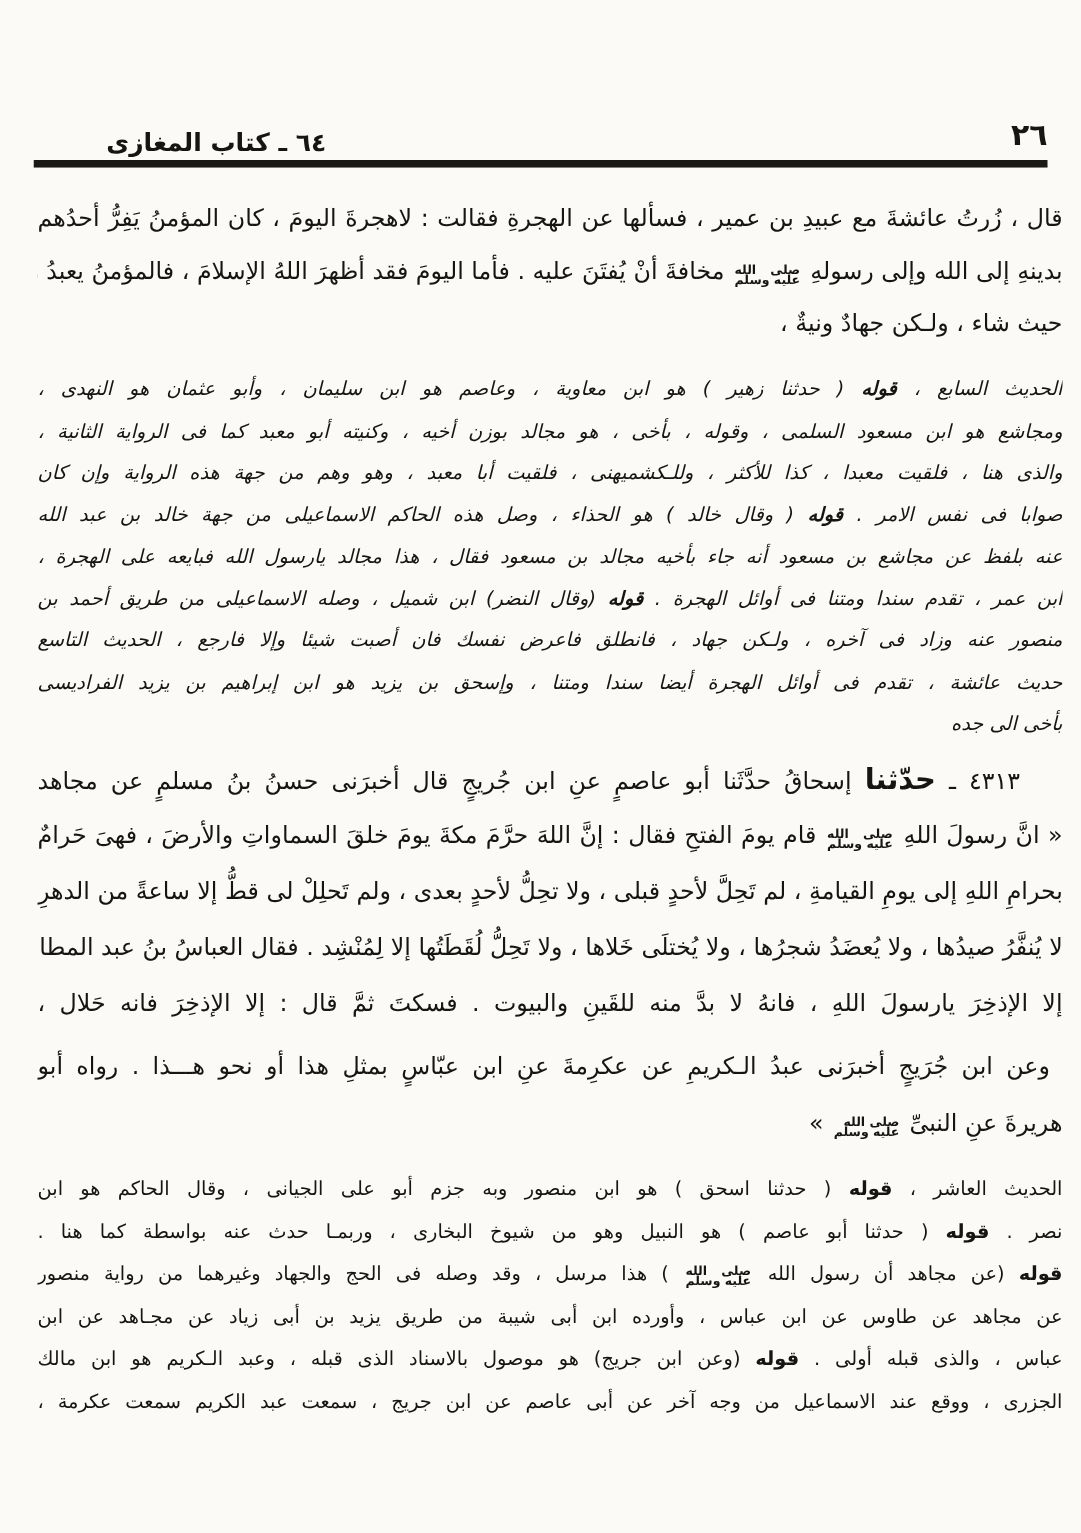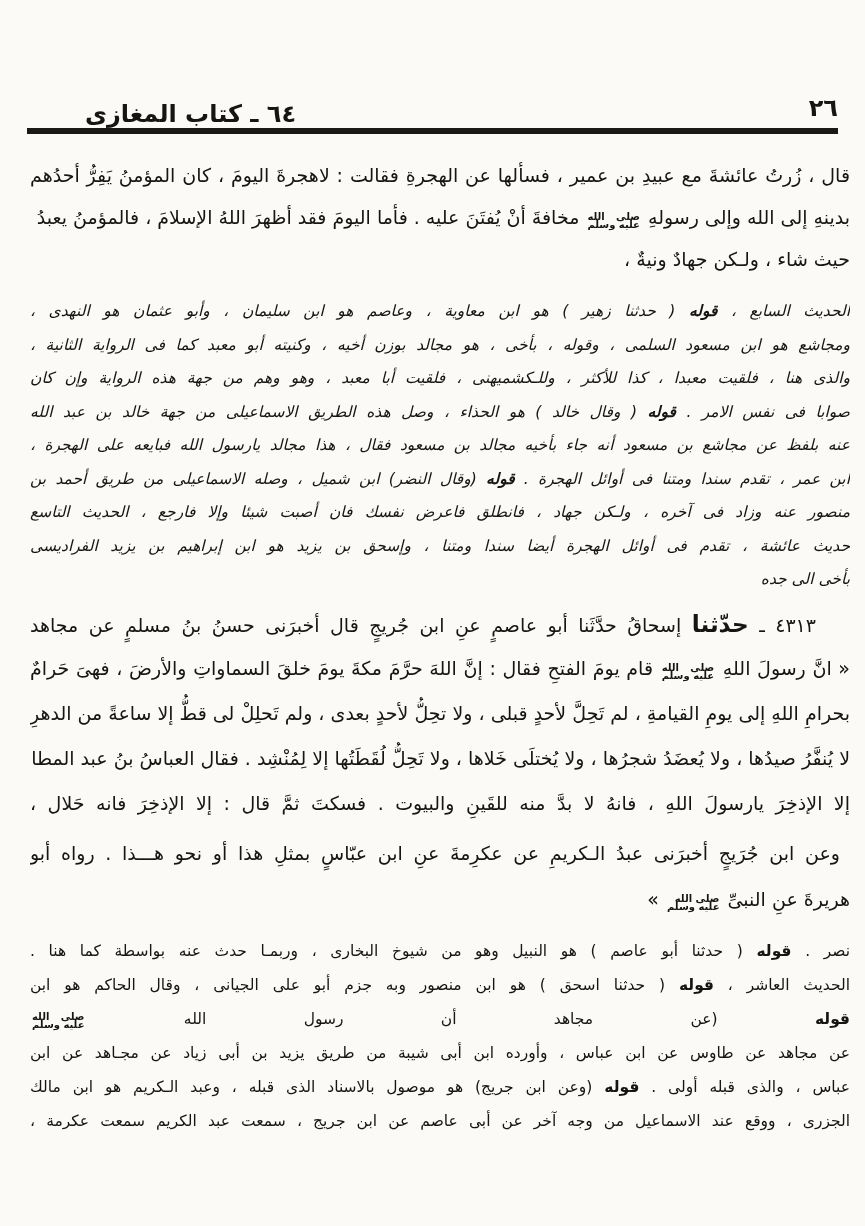--- a/index.html
+++ b/index.html
@@ -26,21 +26,21 @@
     align-items:flex-end;
     direction:rtl;
   }
   .page-number{
     font-size:24px;
     font-weight:bold;
     line-height:36px;
     letter-spacing:1px;
   }
   .book-title{
-    font-size:24px;
+    font-size:20px;
     font-weight:bold;
     line-height:24px;
     margin-left:58px;
   }
   .rule{
     margin:2px 27px 0 27px;
     height:4px;
     background:#1b1916;
     border-bottom:2px solid rgba(27,25,22,.18);
   }
@@ -101,40 +101,40 @@
   <div class="content" id="content">
       <div class="para matn p1">
         <div class="ln"><span class="">قال ، زُرتُ عائشةَ مع عبيدِ بن عمير ، فسألها عن الهجرةِ فقالت : لاهجرةَ اليومَ ، كان المؤمنُ يَفِرُّ أحدُهم</span></div>
         <div class="ln"><span class="">بدينهِ إلى الله وإلى رسولهِ </span><span class="seal"><span>صلى الله</span><span>عليه وسلم</span></span><span class=""> مخافةَ أنْ يُفتَنَ عليه . فأما اليومَ فقد أظهرَ اللهُ الإسلامَ ، فالمؤمنُ يعبدُ ربَّهُ</span></div>
         <div class="ln end"><span class="">حيث شاء ، ولـكن جهادٌ ونيةٌ ،</span></div>
       </div>
       <div class="para sharh p2">
         <div class="ln"><span class="">الحديث السابع ، </span><span class="b">قوله</span><span class=""> ( حدثنا زهير ) هو ابن معاوية ، وعاصم هو ابن سليمان ، وأبو عثمان هو النهدى ،</span></div>
         <div class="ln"><span class="">ومجاشع هو ابن مسعود السلمى ، وقوله ، بأخى ، هو مجالد بوزن أخيه ، وكنيته أبو معبد كما فى الرواية الثانية ،</span></div>
         <div class="ln"><span class="">والذى هنا ، فلقيت معبدا ، كذا للأكثر ، وللـكشميهنى ، فلقيت أبا معبد ، وهو وهم من جهة هذه الرواية وإن كان</span></div>
-        <div class="ln"><span class="">صوابا فى نفس الامر . </span><span class="b">قوله</span><span class=""> ( وقال خالد ) هو الحذاء ، وصل هذه الطريق الاسماعيلى من جهة خالد بن عبد الله</span></div>
+        <div class="ln"><span class="">صوابا فى نفس الامر . </span><span class="b">قوله</span><span class=""> ( وقال خالد ) هو الحذاء ، وصل هذه الحاكم الاسماعيلى من جهة خالد بن عبد الله</span></div>
         <div class="ln"><span class="">عنه بلفظ عن مجاشع بن مسعود أنه جاء بأخيه مجالد بن مسعود فقال ، هذا مجالد يارسول الله فبايعه على الهجرة ،</span></div>
         <div class="ln"><span class="">ابن عمر ، تقدم سندا ومتنا فى أوائل الهجرة . </span><span class="b">قوله</span><span class=""> (وقال النضر) ابن شميل ، وصله الاسماعيلى من طريق أحمد بن</span></div>
         <div class="ln"><span class="">منصور عنه وزاد فى آخره ، ولـكن جهاد ، فانطلق فاعرض نفسك فان أصبت شيئا وإلا فارجع ، الحديث التاسع</span></div>
         <div class="ln"><span class="">حديث عائشة ، تقدم فى أوائل الهجرة أيضا سندا ومتنا ، وإسحق بن يزيد هو ابن إبراهيم بن يزيد الفراديسى</span></div>
         <div class="ln end"><span class="">بأخى الى جده</span></div>
       </div>
       <div class="para matn p3">
         <div class="ln indent"><span class="">٤٣١٣ ـ </span><span class=" big">حدّثنا</span><span class=""> إسحاقُ حدَّثَنا أبو عاصمٍ عنِ ابن جُريجٍ قال أخبرَنى حسنُ بنُ مسلمٍ عن مجاهد</span></div>
         <div class="ln"><span class="">« انَّ رسولَ اللهِ </span><span class="seal"><span>صلى الله</span><span>عليه وسلم</span></span><span class=""> قام يومَ الفتحِ فقال : إنَّ اللهَ حرَّمَ مكةَ يومَ خلقَ السماواتِ والأرضَ ، فهىَ حَرامٌ</span></div>
         <div class="ln"><span class="">بحرامِ اللهِ إلى يومِ القيامةِ ، لم تَحِلَّ لأحدٍ قبلى ، ولا تحِلُّ لأحدٍ بعدى ، ولم تَحلِلْ لى قطُّ إلا ساعةً من الدهرِ :</span></div>
         <div class="ln"><span class="">لا يُنفَّرُ صيدُها ، ولا يُعضَدُ شجرُها ، ولا يُختلَى خَلاها ، ولا تَحِلُّ لُقَطَتُها إلا لِمُنْشِد . فقال العباسُ بنُ عبد المطالب :</span></div>
         <div class="ln"><span class="">إلا الإذخِرَ يارسولَ اللهِ ، فانهُ لا بدَّ منه للقَينِ والبيوت . فسكتَ ثمَّ قال : إلا الإذخِرَ فانه حَلال ،</span></div>
       </div>
       <div class="para matn p4">
         <div class="ln indent"><span class="">وعن ابن جُرَيجٍ أخبرَنى عبدُ الـكريمِ عن عكرِمةَ عنِ ابن عبّاسٍ بمثلِ هذا أو نحو هـــذا . رواه أبو</span></div>
         <div class="ln end"><span class="">هريرةَ عنِ النبىِّ </span><span class="seal"><span>صلى الله</span><span>عليه وسلم</span></span><span class=""> »</span></div>
       </div>
       <div class="para sharh p5">
+        <div class="ln"><span class="">الحديث العاشر ، </span><span class="b">قوله</span><span class=""> ( حدثنا اسحق ) هو ابن منصور وبه جزم أبو على الجيانى ، وقال الحاكم هو ابن</span></div>
         <div class="ln"><span class="">نصر . </span><span class="b">قوله</span><span class=""> ( حدثنا أبو عاصم ) هو النبيل وهو من شيوخ البخارى ، وربمـا حدث عنه بواسطة كما هنا .</span></div>
-        <div class="ln"><span class="">الحديث العاشر ، </span><span class="b">قوله</span><span class=""> ( حدثنا اسحق ) هو ابن منصور وبه جزم أبو على الجيانى ، وقال الحاكم هو ابن</span></div>
-        <div class="ln"><span class="b">قوله</span><span class=""> (عن مجاهد أن رسول الله </span><span class="seal"><span>صلى الله</span><span>عليه وسلم</span></span></div>
+        <div class="ln"><span class="b">قوله</span><span class=""> (عن مجاهد أن رسول الله </span><span class="seal"><span>صلى الله</span><span>عليه وسلم</span></span><span class=""> ) هذا مرسل ، وقد وصله فى الحج والجهاد وغيرهما من رواية منصور</span></div>
         <div class="ln"><span class="">عن مجاهد عن طاوس عن ابن عباس ، وأورده ابن أبى شيبة من طريق يزيد بن أبى زياد عن مجـاهد عن ابن</span></div>
         <div class="ln"><span class="">عباس ، والذى قبله أولى . </span><span class="b">قوله</span><span class=""> (وعن ابن جريج) هو موصول بالاسناد الذى قبله ، وعبد الـكريم هو ابن مالك</span></div>
         <div class="ln"><span class="">الجزرى ، ووقع عند الاسماعيل من وجه آخر عن أبى عاصم عن ابن جريج ، سمعت عبد الكريم سمعت عكرمة ،</span></div>
       </div>
     </div>
 </div>
 
 </body></html>

